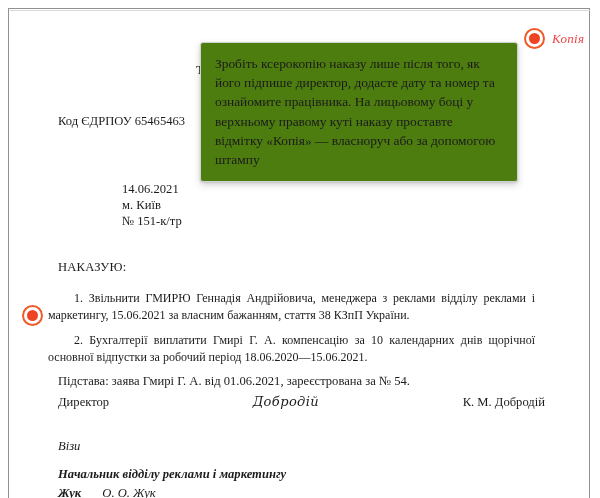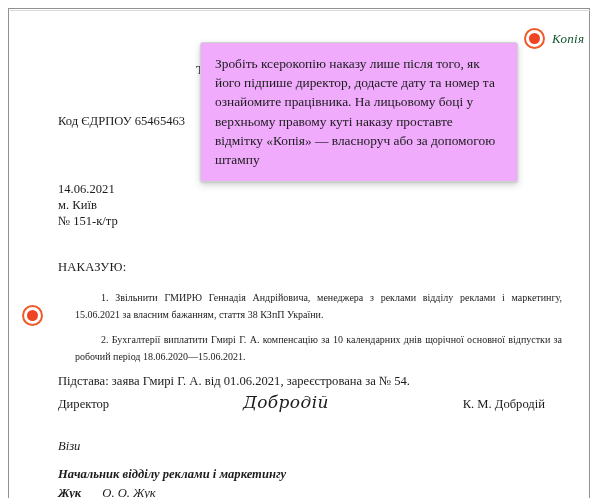--- a/index.html
+++ b/index.html
@@ -76,45 +76,45 @@
     left: 58px;
     top: 181px;
     width: 487px;
     display: flex;
     justify-content: space-between;
     align-items: baseline;
     font-size: 12.6px;
     line-height: 16px;
     flex-direction: column;
   }
-  #meta-row .meta-city { }
+  #meta-row .meta-city { margin-left: 64px; }
 
   
   #subject {
     position: absolute;
     left: 58px;
     top: 211px;
     font-size: 12.6px;
     line-height: 15.5px;
   }
   #subject div { white-space: nowrap; }
 
   #order-verb {
     left: 58px;
     top: 259px;
     letter-spacing: 0.2px;
   }
 
   
   #clauses {
     position: absolute;
-    left: 75px;
+    left: 48px;
     top: 290px;
     width: 487px;
-    font-size: 10px;
+    font-size: 12px;
     line-height: 16.6px;
     text-align: justify;
   }
   #clauses p {
     margin: 0 0 0 0;
     text-indent: 26px;
   }
   #clauses p + p { margin-top: 9px; }
   #clauses p.j { text-align: justify; text-align-last: left; }
 
@@ -131,21 +131,21 @@
     width: 487px;
     display: flex;
     justify-content: space-between;
     align-items: baseline;
     font-size: 12.6px;
     line-height: 16px;
   }
   #sign-row .sig-script {
     font-family: "DejaVu Serif", "Liberation Serif", serif;
     font-style: italic;
-    font-size: 17px;
+    font-size: 13px;
     letter-spacing: 0.4px;
   }
 
   #visas {
     left: 58px;
     top: 438px;
     font-style: italic;
     font-size: 12.6px;
   }
 
@@ -174,21 +174,21 @@
     position: absolute;
     left: 524px;
     top: 28px;
     display: flex;
     align-items: center;
     gap: 7px;
   }
   #copy-stamp .stamp-label {
     font-style: italic;
     font-size: 13px;
-    color: #14532d;
+    color: #ef4444;
     letter-spacing: 0.3px;
   }
 
   
   .marker {
     width: 21px;
     height: 21px;
     border-radius: 50%;
     background: #ffffff;
     border: 2px solid #f05a28;
@@ -212,21 +212,21 @@
     top: 305px;
   }
 
   
   #tooltip {
     position: absolute;
     left: 200px;
     top: 42px;
     width: 318px;
     box-sizing: border-box;
-    background: #f0abfc;
+    background: #4d7c0f;
     border: 1px solid #cfd1d3;
     border-radius: 3px;
     padding: 11px 14px 12px 14px;
     box-shadow: 0 3px 7px rgba(60,60,60,0.22), 0 1px 2px rgba(60,60,60,0.16);
     z-index: 20;
   }
   #tooltip .tip-text {
     margin: 0;
     font-size: 13.4px;
     line-height: 19.2px;

